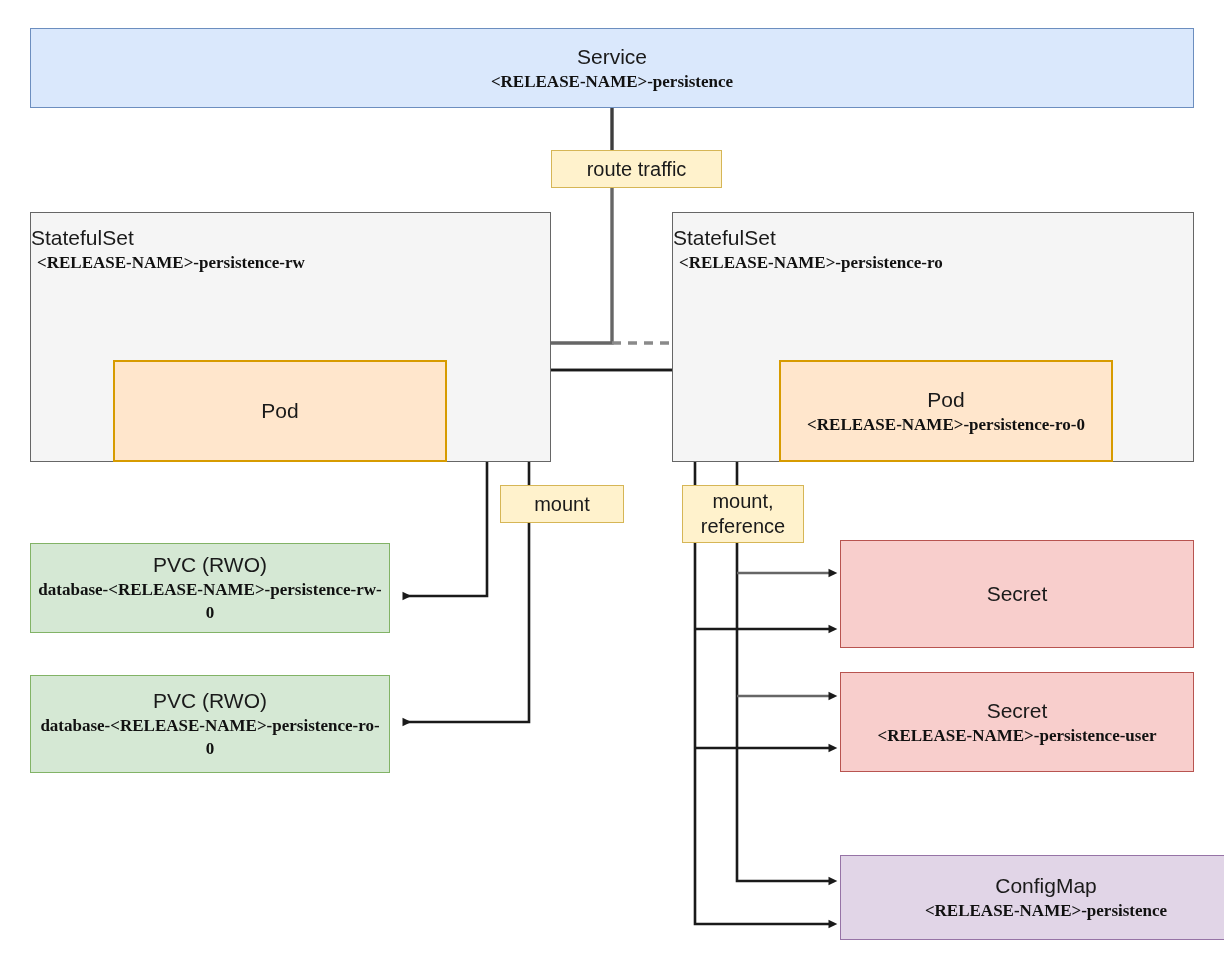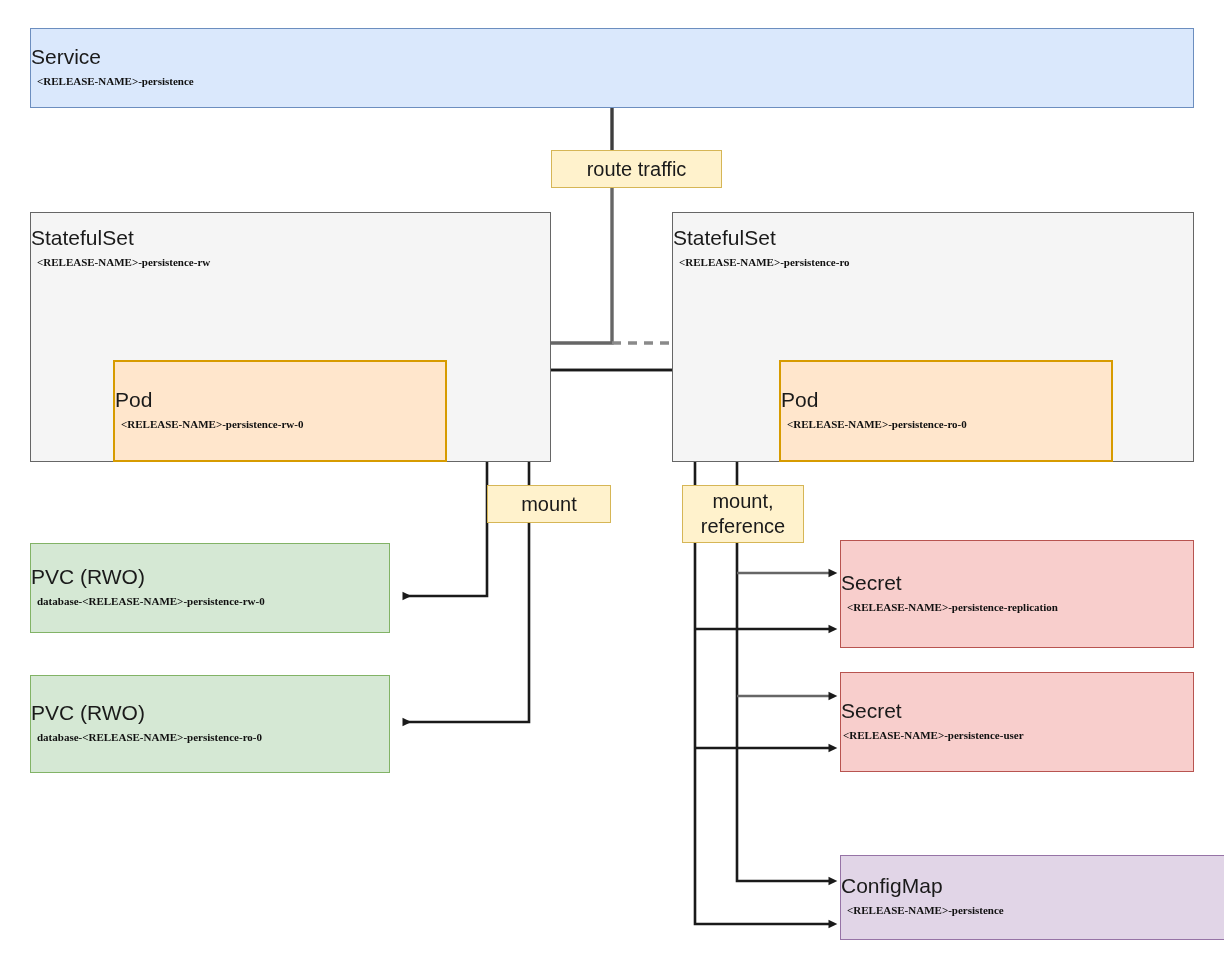--- a/index.html
+++ b/index.html
@@ -1,22 +1,22 @@
 <!DOCTYPE html>
 <html><head>
 <meta charset="utf-8">
 <style>
   html,body{margin:0;padding:0;background:#ffffff;}
   body{width:1224px;height:960px;font-family:"Liberation Sans",sans-serif;}
   #stage{position:relative;width:1224px;height:960px;overflow:hidden;background:#fff;}
   svg#wires{position:absolute;left:0;top:0;width:1224px;height:960px;}
   .node{position:absolute;box-sizing:border-box;display:flex;flex-direction:column;
-        align-items:flex-start;justify-content:center;text-align:center;}
+        align-items:center;justify-content:center;text-align:center;}
   .t1{font-size:21px;color:#1a1a1a;line-height:26px;font-weight:400;}
-  .t2{font-family:"Liberation Serif",serif;font-weight:bold;font-size:11px;color:#111;
+  .t2{font-family:"Liberation Serif",serif;font-weight:bold;font-size:17px;color:#111;
       line-height:23px;padding:0 6px;}
   .grp{position:absolute;box-sizing:border-box;background:#f5f5f5;border:1.6px solid #666666;}
   .grp .hd{position:absolute;left:0;right:0;top:12px;display:flex;flex-direction:column;
            align-items:flex-start;}
   .svc{background:#dae8fc;border:1.8px solid #6c8ebf;}
   .pod{background:#ffe6cc;border:2px solid #d79b00;margin-top:42px;}
   .pvc{background:#d5e8d4;border:1.6px solid #82b366;}
   .sec{background:#f8cecc;border:1.6px solid #b85450;}
   .cfg{background:#e1d5e7;border:1.6px solid #9673a6;}
   .lbl{position:absolute;box-sizing:border-box;background:#fff2cc;border:1.4px solid #d6b656;
@@ -69,51 +69,49 @@
   </div>
 
   <div class="grp" style="left:30px;top:212px;width:521px;height:250px;">
     <div class="hd">
       <div class="t1">StatefulSet</div>
       <div class="t2">&lt;RELEASE-NAME&gt;-persistence-rw</div>
     </div>
   </div>
   <div class="node pod" style="left:113px;top:318px;width:334px;height:102px;">
     <div class="t1">Pod</div>
-    <div class="t2">&lt;RELEASE-NAME&gt;-persistence-rw-0</div>
   </div>
 
   <div class="grp" style="left:672px;top:212px;width:522px;height:250px;">
     <div class="hd">
       <div class="t1">StatefulSet</div>
       <div class="t2">&lt;RELEASE-NAME&gt;-persistence-ro</div>
     </div>
   </div>
   <div class="node pod" style="left:779px;top:318px;width:334px;height:102px;">
     <div class="t1">Pod</div>
     <div class="t2">&lt;RELEASE-NAME&gt;-persistence-ro-0</div>
   </div>
 
   <div class="lbl" style="left:527px;top:150px;width:171px;height:38px;">route traffic</div>
-  <div class="lbl" style="left:463px;top:485px;width:124px;height:38px;">mount</div>
+  <div class="lbl" style="left:476px;top:485px;width:124px;height:38px;">mount</div>
   <div class="lbl" style="left:658px;top:485px;width:122px;height:58px;white-space:pre-line;">mount,
 reference</div>
 
   <div class="node pvc" style="left:30px;top:543px;width:360px;height:90px;">
     <div class="t1">PVC (RWO)</div>
     <div class="t2">database-&lt;RELEASE-NAME&gt;-persistence-rw-0</div>
   </div>
   <div class="node pvc" style="left:30px;top:675px;width:360px;height:98px;">
     <div class="t1">PVC (RWO)</div>
     <div class="t2">database-&lt;RELEASE-NAME&gt;-persistence-ro-0</div>
   </div>
 
   <div class="node sec" style="left:840px;top:540px;width:354px;height:108px;">
     <div class="t1">Secret</div>
-    <div class="t2">&lt;RELEASE-NAME&gt;-persistence-replication</div>
   </div>
   <div class="node sec" style="left:840px;top:672px;width:354px;height:100px;">
     <div class="t1">Secret</div>
     <div class="t2" style="padding:0 2px;">&lt;RELEASE-NAME&gt;-persistence-user</div>
   </div>
 
   <div class="node cfg" style="left:840px;top:855px;width:412px;height:85px;">
     <div class="t1">ConfigMap</div>
     <div class="t2">&lt;RELEASE-NAME&gt;-persistence</div>
   </div>

